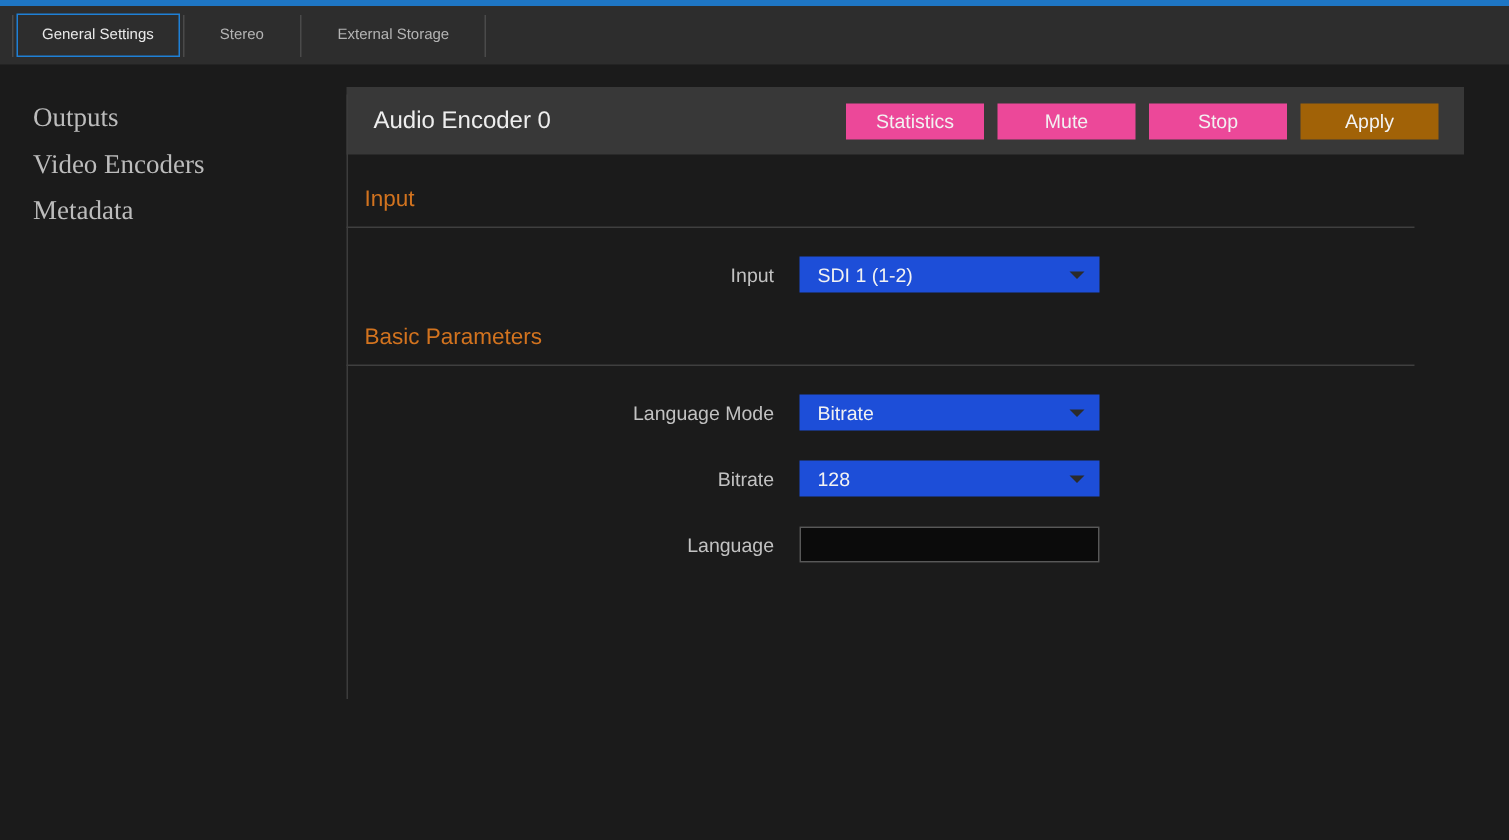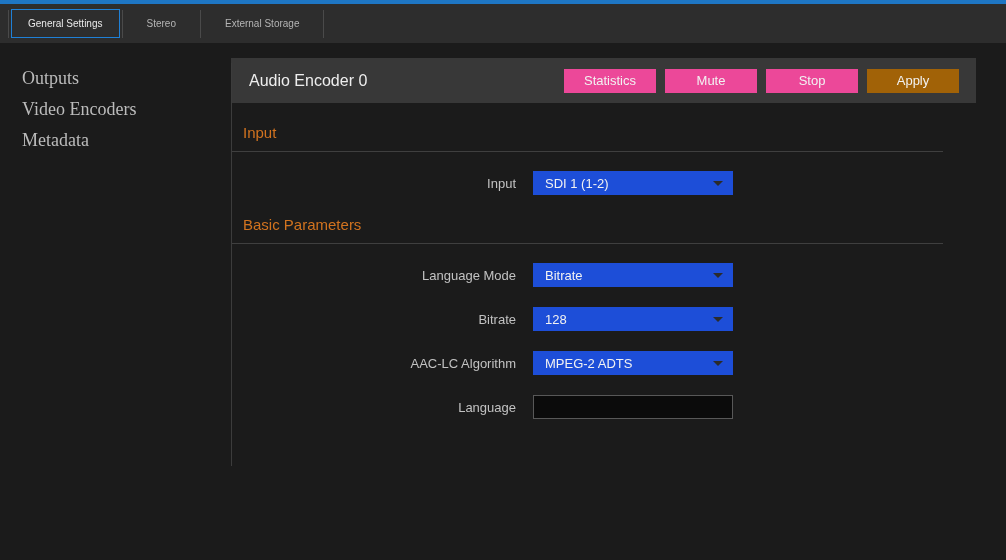--- a/index.html
+++ b/index.html
@@ -113,27 +113,20 @@
 
         <div class="form-row">
           <div class="form-label">Bitrate</div>
           <div class="control dropdown">
             <span class="dd-value">128</span>
             <span class="caret"></span>
           </div>
         </div>
 
 
-        <div class="form-row">
-          <div class="form-label">AAC-LC Algorithm</div>
-          <div class="control dropdown">
-            <span class="dd-value">MPEG-2 ADTS</span>
-            <span class="caret"></span>
-          </div>
-        </div>
 
         <div class="form-row">
           <div class="form-label">Language</div>
           <input type="text" class="text-input" value="" style="">
         </div>
 
       </div>
     </div>
   </div>
 </div>

